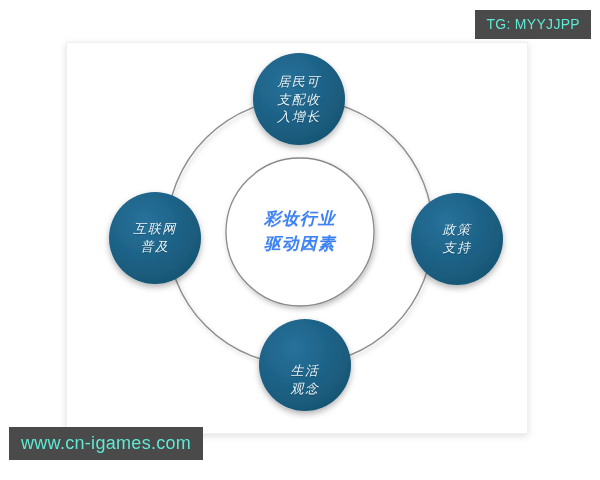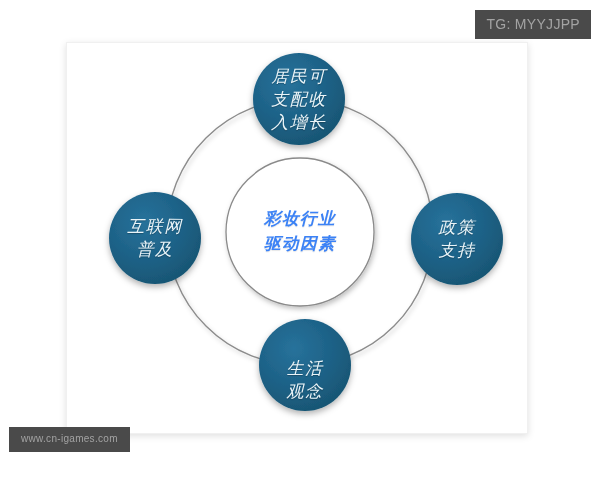--- a/index.html
+++ b/index.html
@@ -12,36 +12,36 @@
     background: #ffffff;
     font-family: "Liberation Sans", "DejaVu Sans", sans-serif;
     overflow: hidden;
     position: relative;
   }
 
   
   .badge {
     position: absolute;
     background: #4a4a4a;
-    color: #a3a3a3;
+    color: #5eead4;
     font-size: 14px;
     letter-spacing: 0.3px;
     line-height: 1;
     padding: 7px 11px 8px 11px;
     white-space: nowrap;
     z-index: 50;
   }
   .badge-tg {
     top: 10px;
     right: 9px;
   }
   .badge-site {
     left: 9px;
-    bottom: 28px;
-    font-size: 10px;
+    bottom: 20px;
+    font-size: 18px;
     padding: 7px 12px 8px 12px;
   }
 
   
   .card {
     position: absolute;
     left: 66px;
     top: 42px;
     width: 462px;
     height: 392px;
@@ -63,21 +63,21 @@
   .stage svg {
     display: block;
   }
 
   
   .node-label {
     position: absolute;
     color: #eaf4f8;
     text-align: center;
     font-family: "DejaVu Serif", "Liberation Serif", serif;
-    font-size: 17px;
+    font-size: 13px;
     line-height: 1.35;
     letter-spacing: 1.5px;
     font-style: italic;
     text-shadow: 0 1px 1px rgba(0,0,0,0.25);
     transform: translate(-50%, -50%);
     pointer-events: none;
     white-space: pre-line;
   }
   .center-label {
     position: absolute;

